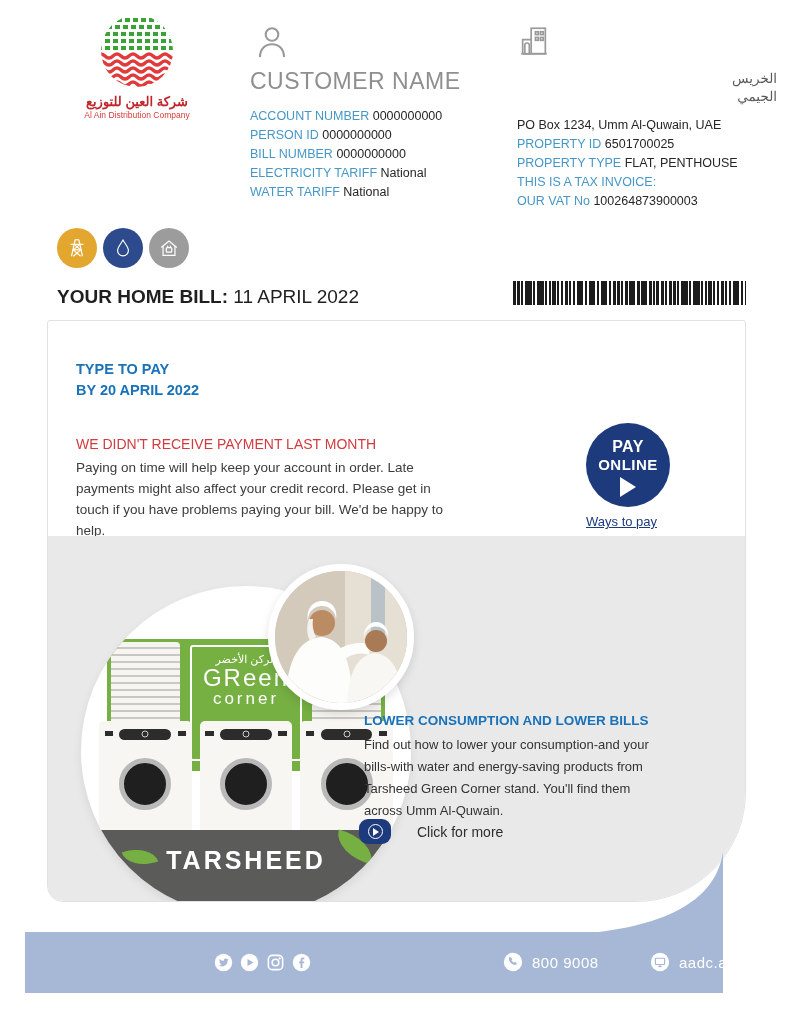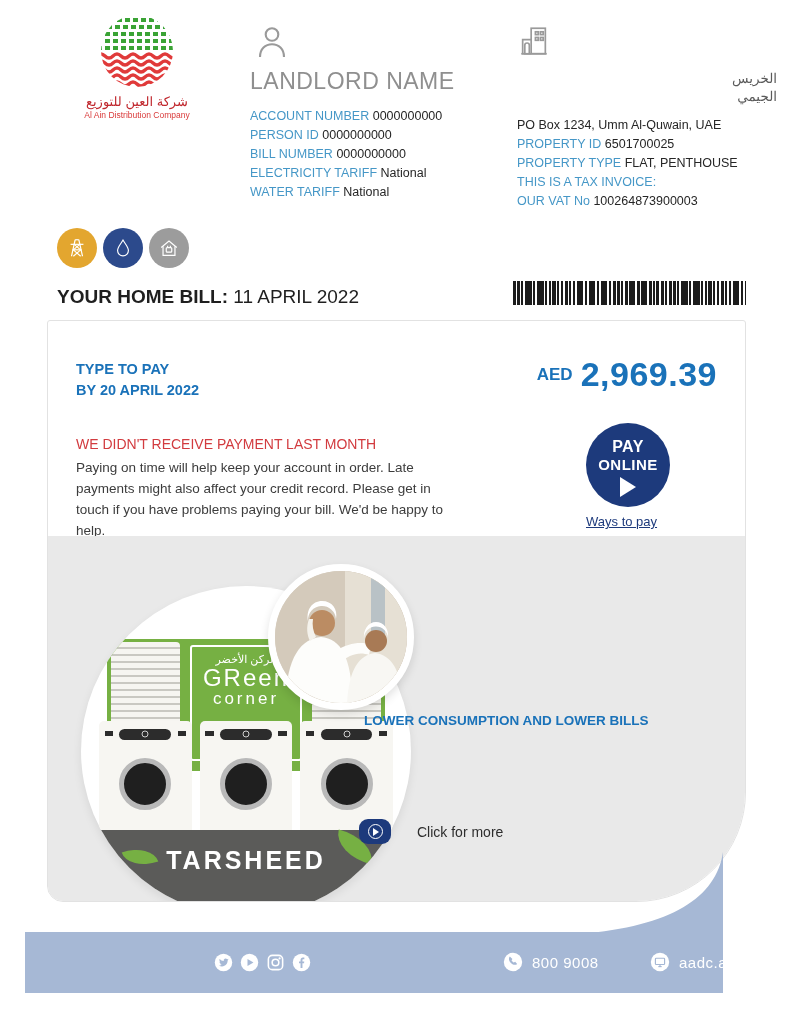--- a/index.html
+++ b/index.html
@@ -2,21 +2,21 @@
 <html><head>
 <meta charset="utf-8">
 <style>
   * { margin:0; padding:0; box-sizing:border-box; }
   html,body { background:#fff; }
   body { font-family:"Liberation Sans", sans-serif; }
   .page { position:relative; width:791px; height:1024px; background:#ffffff; overflow:hidden; }
 
   
   .logo-block { position:absolute; left:72px; top:14px; width:130px; text-align:center; }
-  .logo-ar { color:#c0272d; font-size:13px; font-weight:normal; margin-top:2px; }
+  .logo-ar { color:#c0272d; font-size:13px; font-weight:bold; margin-top:2px; }
   .logo-en { color:#d93a3a; font-size:8.5px; margin-top:1px; }
 
   .cust-block { position:absolute; left:250px; top:24px; width:250px; }
   .person-ic { display:block; margin-left:4px; }
   .section-title { color:#8f8f8f; font-size:23px; letter-spacing:0.5px; margin:8px 0 12px 0; font-weight:400; }
   .frow { font-size:12.5px; line-height:19px; color:#222; }
   .flabel { color:#4597c7; }
   .fval { color:#262626; }
 
   .prop-block { position:absolute; left:517px; top:24px; width:260px; }
@@ -145,21 +145,21 @@
     <div class="logo-en">Al Ain Distribution Company</div>
   </div>
 
   <div class="cust-block">
     <svg class="person-ic" width="36" height="36" viewBox="0 0 24 24">
       <g fill="none" stroke="#9a9a9a" stroke-width="1.4">
         <circle cx="12" cy="7" r="4.2"></circle>
         <path d="M4,22 c0,-5.5 3.6,-8.5 8,-8.5 s8,3 8,8.5"></path>
       </g>
     </svg>
-    <div class="section-title">LANDLORD NAME</div>
+    <div class="section-title">CUSTOMER NAME</div>
     <div class="frow"><span class="flabel">ACCOUNT NUMBER</span> <span class="fval">0000000000</span></div>
     <div class="frow"><span class="flabel">PERSON ID</span> <span class="fval">0000000000</span></div>
     <div class="frow"><span class="flabel">BILL NUMBER</span> <span class="fval">0000000000</span></div>
     <div class="frow"><span class="flabel">ELECTRICITY TARIFF</span> <span class="fval">National</span></div>
     <div class="frow"><span class="flabel">WATER TARIFF</span> <span class="fval">National</span></div>
   </div>
 
   <div class="prop-block">
     <svg width="34" height="34" viewBox="0 0 24 24">
       <g fill="none" stroke="#9a9a9a" stroke-width="1.2">
@@ -221,23 +221,20 @@
   <div class="bill-title"><b>YOUR HOME BILL:</b><span> 11 APRIL 2022</span></div>
   <div class="barcode"></div>
 
   <div class="card">
 
     <div class="total-row">
       <div class="total-label">
         <div>TYPE TO PAY</div>
         <div>BY 20 APRIL 2022</div>
       </div>
-      <div class="amount-wrap">
-        <span class="amount-cur">AED</span><span class="amount-val">2,969.39</span>
-      </div>
     </div>
 
     <div class="warn-head">WE DIDN'T RECEIVE PAYMENT LAST MONTH</div>
     <div class="warn-body">Paying on time will help keep your account in order. Late payments might also affect your credit record. Please get in touch if you have problems paying your bill. We'd be happy to help.</div>
 
     <div class="pay-circle">
       <div class="t1">PAY</div>
       <div class="t2">ONLINE</div>
       <div class="pay-tri"></div>
     </div>
@@ -292,20 +289,21 @@
 
           <path d="M60,80 C74,72 86,70 96,74 L94,84 C84,80 74,84 64,92 Z" fill="#fdfdfb"></path>
 
           <path d="M72,132 C74,98 84,84 100,82 C116,84 126,98 128,132 Z" fill="#f8f7f3"></path>
           <circle cx="101" cy="70" r="11" fill="#a87a55"></circle>
           <path d="M89,68 a12,12 0 0 1 24,-1 c1,-9 -4,-16 -12,-16 c-8,0 -13,8 -12,17 Z" fill="#ffffff"></path>
         </svg>
       </div>
 
       <div class="promo-head">LOWER CONSUMPTION AND LOWER BILLS</div>
+      <div class="promo-body">Find out how to lower your consumption-and your bills-with water and energy-saving products from Tarsheed Green Corner stand. You'll find them across Umm Al-Quwain.</div>
       <div class="cta-row">
         <div class="cta-ic">
           <div class="cta-ring">
               <div class="cta-tri"></div>
             </div>
         </div>
         <div class="cta-label">Click for more</div>
       </div>
 
     </div>

